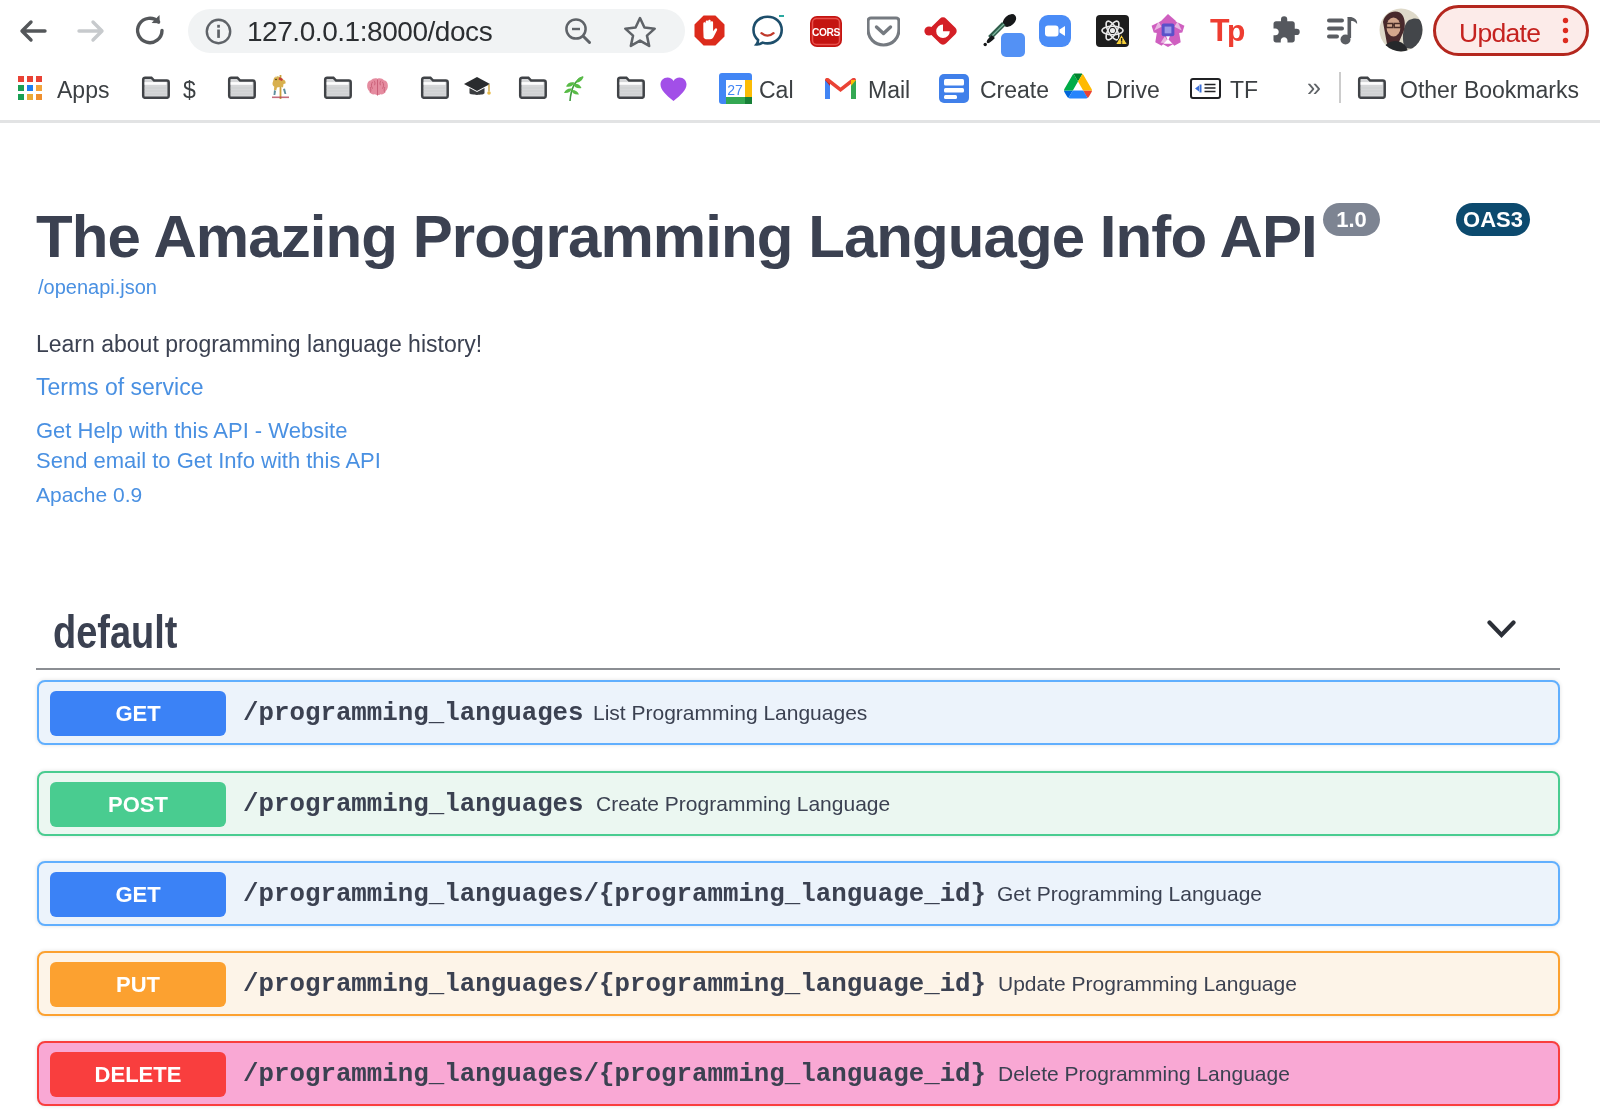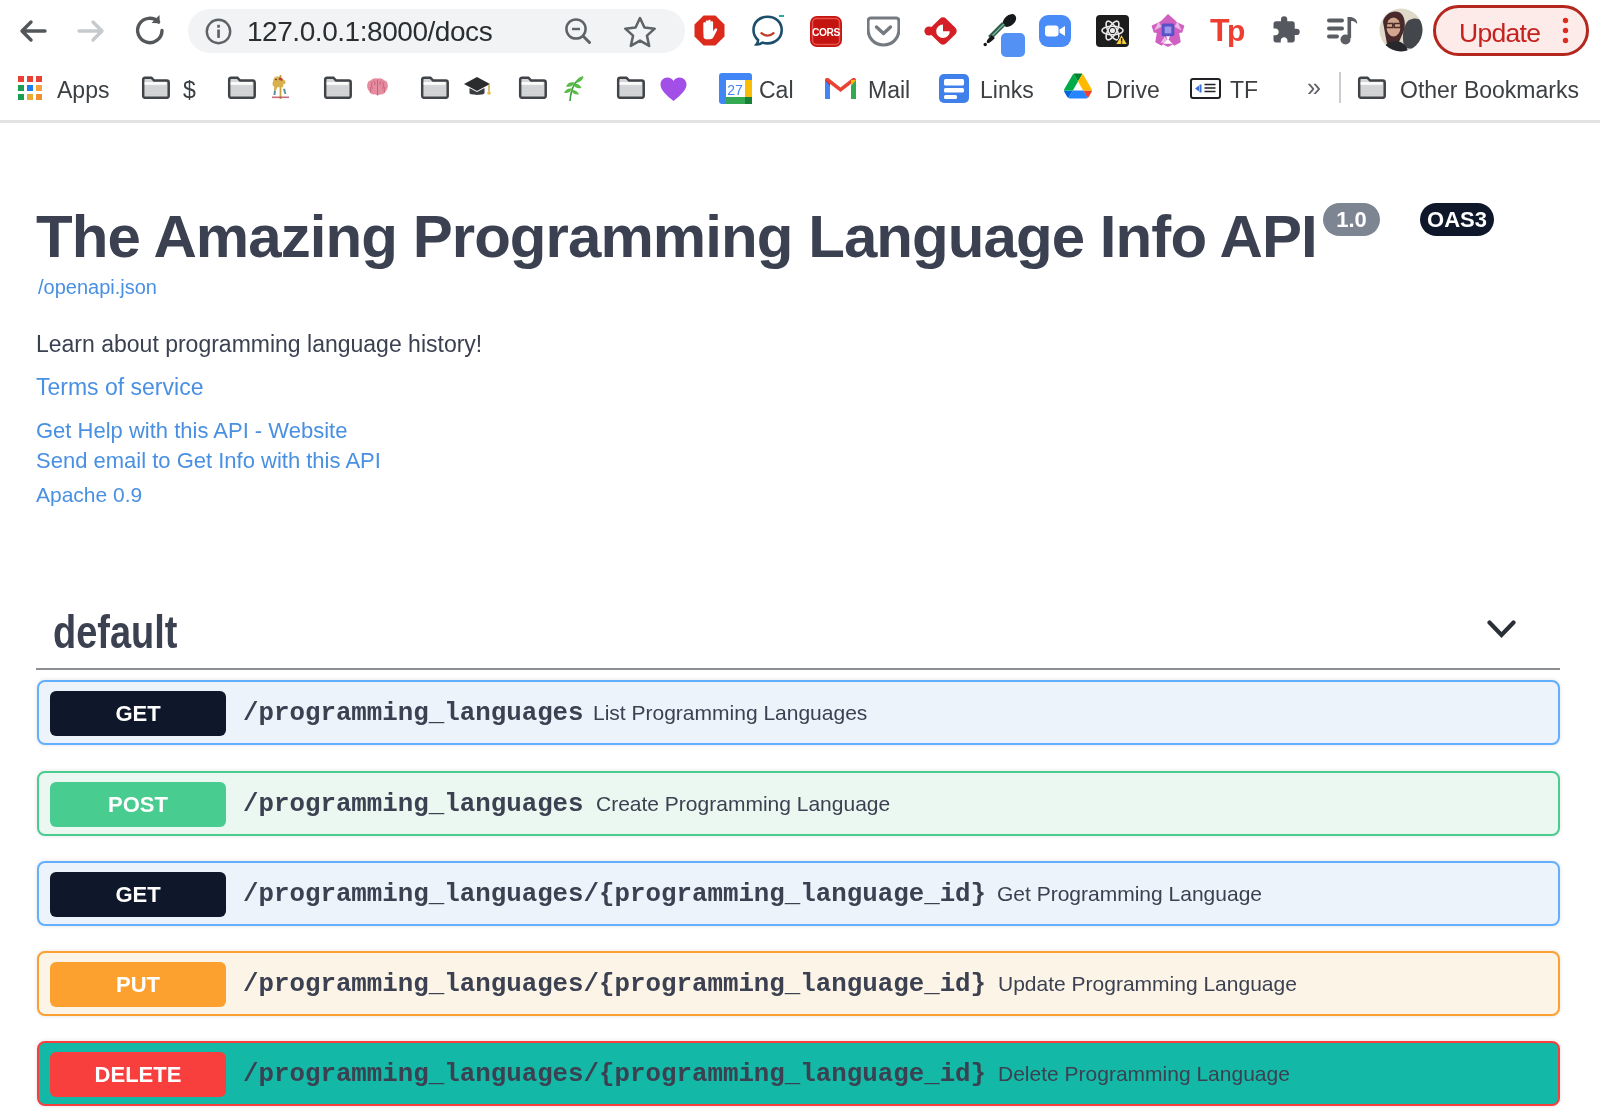--- a/index.html
+++ b/index.html
@@ -13,26 +13,26 @@
   #divider { position:absolute; left:0; top:120px; width:1600px; height:3px; background:#e2e3e4; }
   
   .title { position:absolute; left:36px; top:207px; font-size:60px; font-weight:bold; color:#3b4151; line-height:60px; letter-spacing:-0.93px;text-align:right; }
   .badge { position:absolute; top:203px; height:33px; border-radius:17px; color:#fff; font-weight:bold; font-size:22px; text-align:center; line-height:34px; }
   .link { color:#4990e2; text-decoration:none; }
   .opblock { position:absolute; left:37px; width:1523px; height:65px; border-radius:8px; border:2px solid; box-shadow:0 0 4px rgba(0,0,0,.12); }
   .opbtn { position:absolute; left:11px; top:9px; width:176px; height:45px; border-radius:6px; color:#fff; font-weight:bold; font-size:22px; text-align:center; line-height:46px; }
   .oppath { position:absolute; left:204px; top:0; height:61px; line-height:63px; font-family:"Liberation Mono", monospace; font-weight:bold; font-size:25.8px; color:#3b4151; }
   .opsum { position:absolute; top:0; height:61px; line-height:62px; font-size:21px; color:#3b4151; }
   .get  { background:#ecf3fb; border-color:#61affe; }
-  .get .opbtn { background:#0f172a; }
+  .get .opbtn { background:#3b82f6; }
   .post { background:#ebf7f1; border-color:#49cc90; }
   .post .opbtn { background:#49cc90; }
   .put  { background:#fdf4e8; border-color:#fca130; }
   .put .opbtn { background:#fca130; }
-  .del  { background:#14b8a6; border-color:#f93e3e; }
+  .del  { background:#f9a8d4; border-color:#f93e3e; }
   .del .opbtn { background:#f93e3e; }
 </style>
 </head>
 <body>
 
 <svg class="abs" style="left:17px;top:14px" width="32" height="34" viewBox="0 0 32 34">
   <path d="M28 17 H6 M14 8 L5 17 L14 26" fill="none" stroke="#54575a" stroke-width="3.4" stroke-linecap="round" stroke-linejoin="round"></path>
 </svg>
 <svg class="abs" style="left:75px;top:14px" width="32" height="34" viewBox="0 0 32 34">
   <path d="M4 17 H26 M18 8 L27 17 L18 26" fill="none" stroke="#c7cacd" stroke-width="3.4" stroke-linecap="round" stroke-linejoin="round"></path>
@@ -292,31 +292,31 @@
 <svg class="abs" style="left:1190px;top:78px" width="31" height="21" viewBox="0 0 31 21">
   <rect x="1" y="1" width="29" height="19" rx="2" fill="#fff" stroke="#202124" stroke-width="2"></rect>
   <path d="M5 10.5 l4-3 v6 Z M9.5 6.5 h2 v8 h-2 Z" fill="#3a6fd8"></path>
   <g stroke="#202124" stroke-width="1.5">
     <path d="M14.5 6.5 h11 M14.5 10 h11 M14.5 13.5 h11"></path>
   </g>
 </svg>
 <div class="bktext" style="left:183px">$</div>
 <div class="bktext" style="left:759px">Cal</div>
 <div class="bktext" style="left:868px">Mail</div>
-<div class="bktext" style="left:980px">Links</div>
+<div class="bktext" style="left:980px">Create</div>
 <div class="bktext" style="left:1106px">Drive</div>
 <div class="bktext" style="left:1230px">TF</div>
 <div class="bktext" style="left:1307px;top:73px;color:#606468;font-size:25px;">»</div>
 <div class="abs" style="left:1339px;top:72px;width:2px;height:31px;background:#cccccc"></div>
 <div class="bktext" style="left:1400px">Other Bookmarks</div>
 <div id="divider"></div>
 
 <div class="title">The Amazing Programming Language Info API</div>
 <div class="badge" style="left:1323px;width:57px;background:#7d8492;">1.0</div>
-<div class="badge" style="left:1420px;width:74px;background:#0f172a;">OAS3</div>
+<div class="badge" style="left:1456px;width:74px;background:#0c4a6e;">OAS3</div>
 <div class="abs link" style="left:38px;top:276px;font-size:20px;">/openapi.json</div>
 <div class="abs" style="left:36px;top:331px;font-size:23px;color:#3b4151;">Learn about programming language history!</div>
 <div class="abs" style="left:36px;top:374px;font-size:23px;"><span class="link">Terms of service</span></div>
 <div class="abs" style="left:36px;top:418px;font-size:22px;"><span class="link">Get Help with this API - Website</span></div>
 <div class="abs" style="left:36px;top:448px;font-size:22px;"><span class="link">Send email to Get Info with this API</span></div>
 <div class="abs" style="left:36px;top:483px;font-size:21px;"><span class="link">Apache 0.9</span></div>
 <div class="abs" style="left:53px;top:609px;font-size:46px;font-weight:bold;color:#3b4151;line-height:46px;transform:scaleX(.825);transform-origin:0 0;">default</div>
 <svg class="abs" style="left:1487px;top:620px" width="29" height="19" viewBox="0 0 29 19">
   <path d="M2.5 2.5 L14.5 15 L26.5 2.5" fill="none" stroke="#2b2f37" stroke-width="4.2" stroke-linecap="round"></path>
 </svg>

